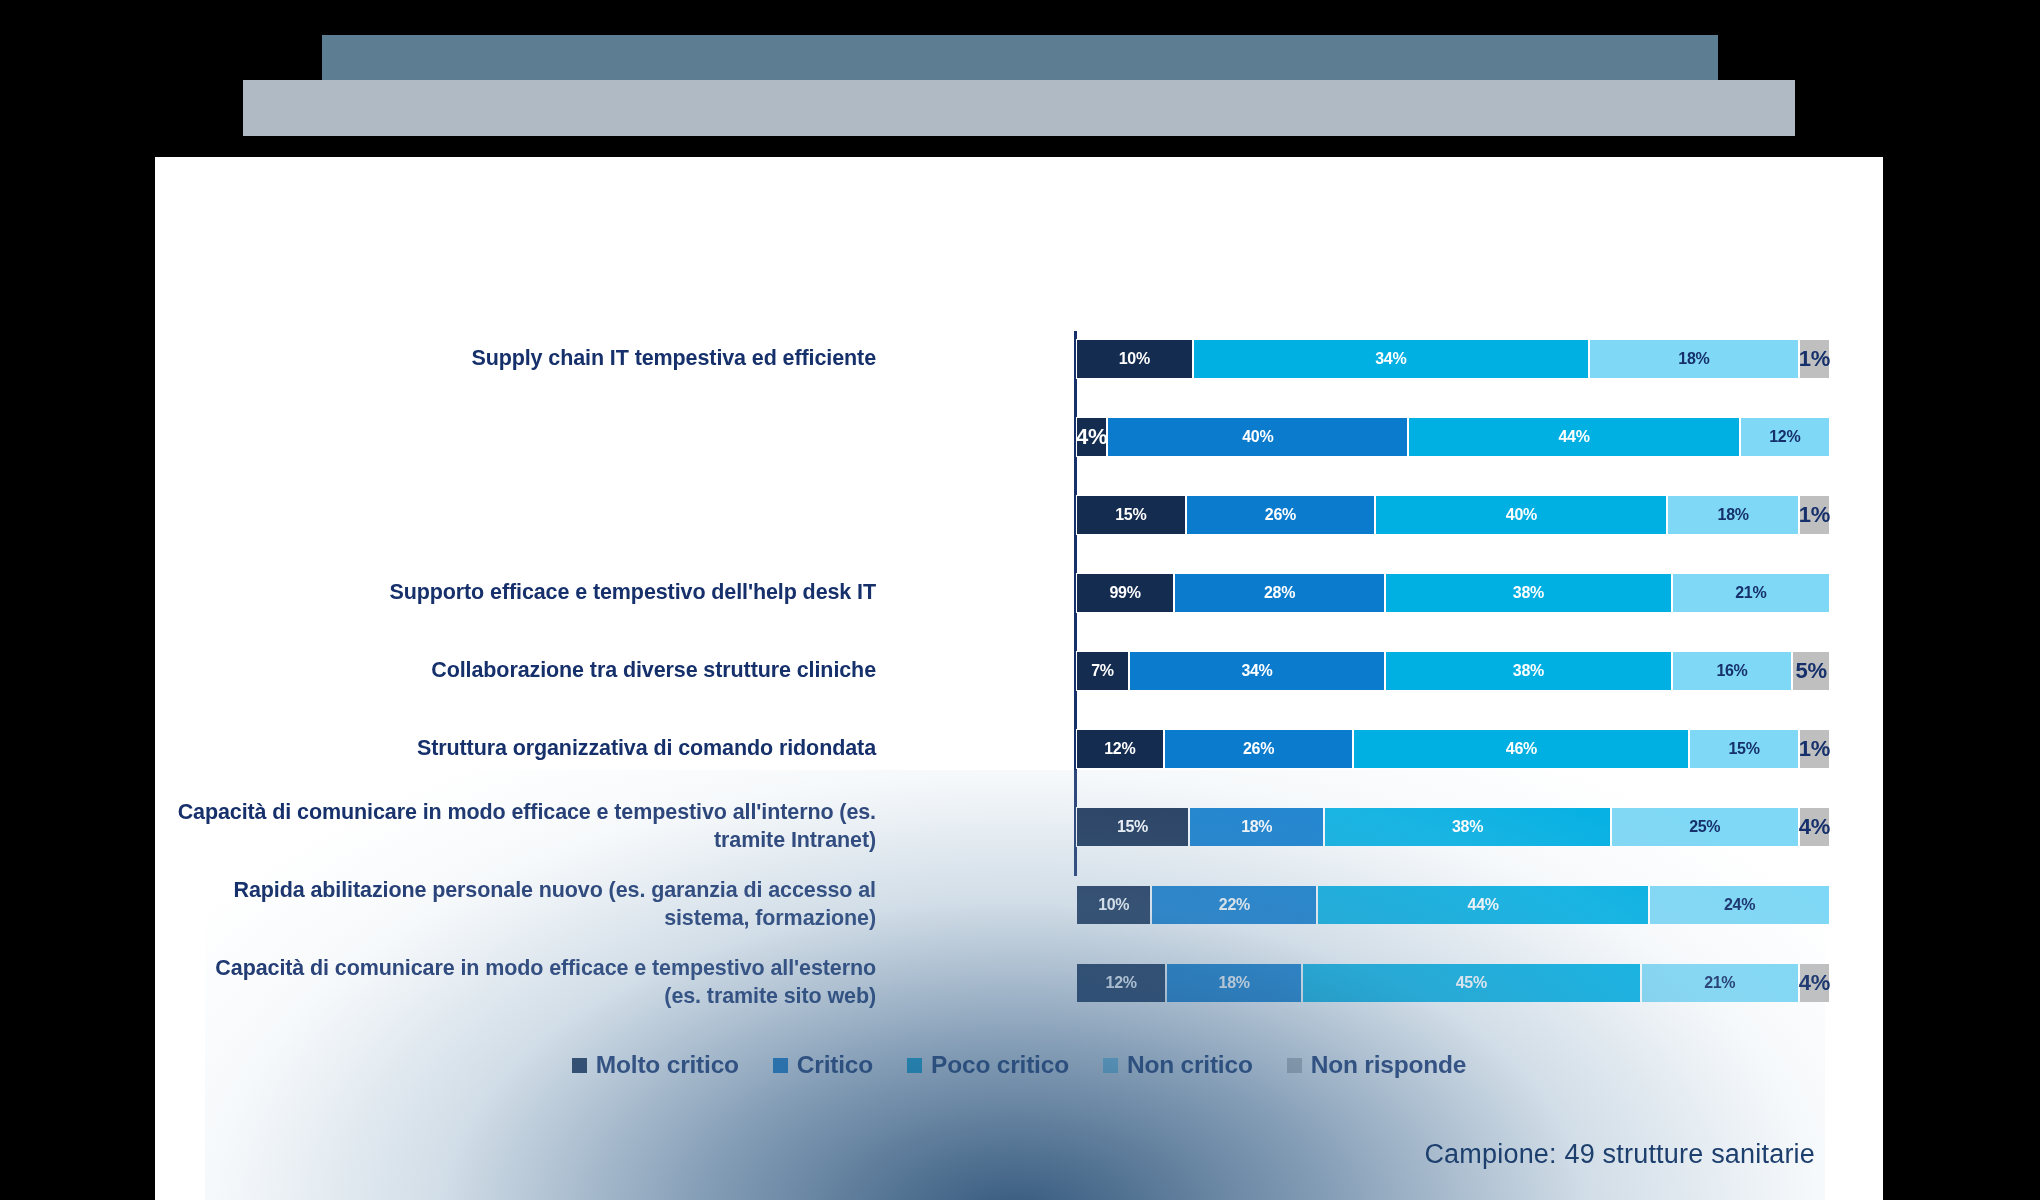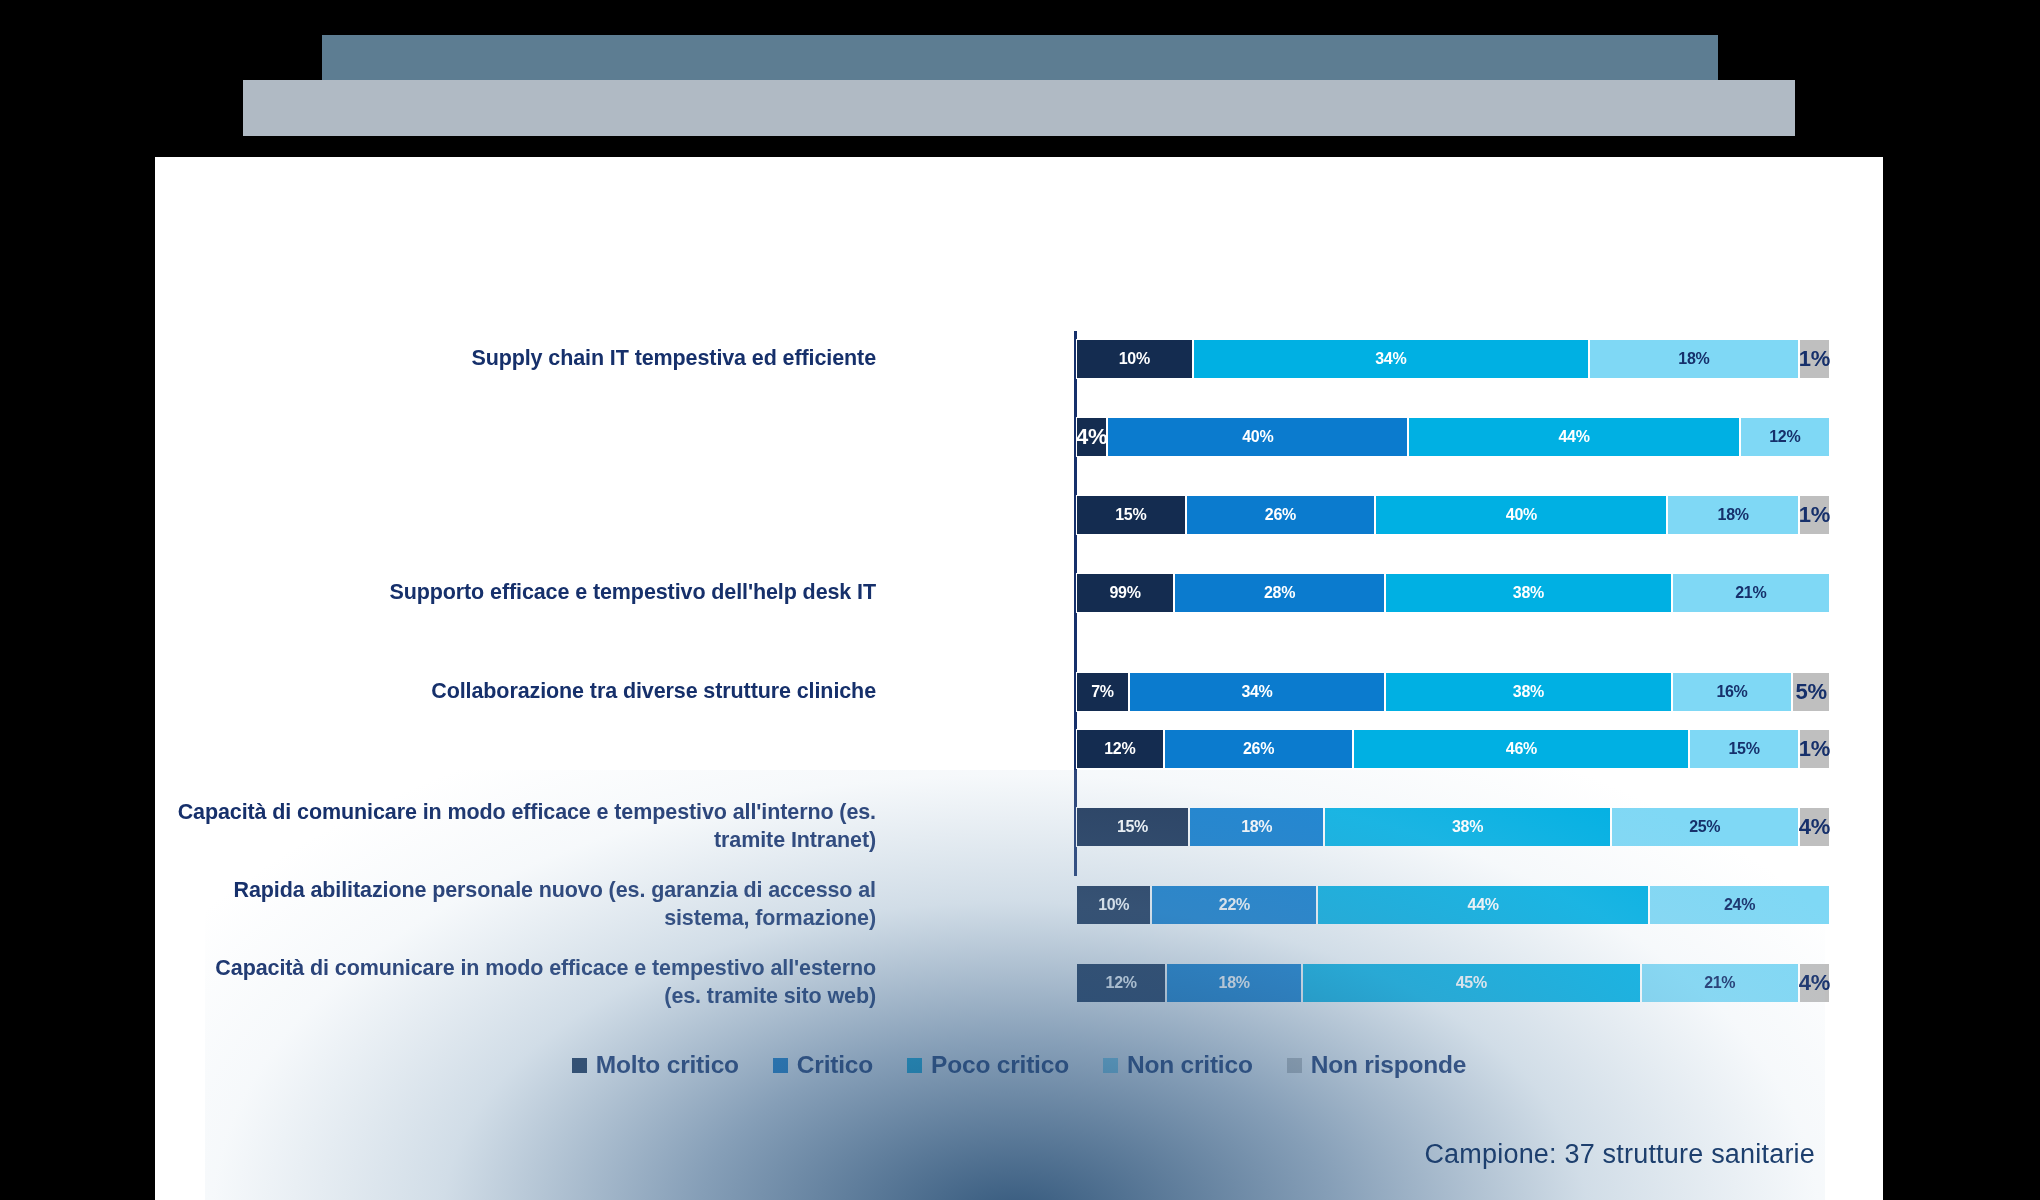--- a/index.html
+++ b/index.html
@@ -160,41 +160,42 @@
                 <span class="v">28%</span>
               </div>
               <div class="seg s2" style="flex: 38 0 0px;">
                 <span class="v">38%</span>
               </div>
               <div class="seg s3" style="flex: 21 0 0px;">
                 <span class="v">21%</span>
               </div>
             </div>
           </div>
-          <div class="row" style="top: 494px; margin-top: 21px;">
+          <div class="row" style="top: 494px;">
             <div class="cat-label" style="top: 50%; transform: translateY(-50%);">Collaborazione tra diverse strutture cliniche</div>
             <div class="bar-track">
               <div class="seg s0" style="flex: 7 0 0px;">
                 <span class="v">7%</span>
               </div>
               <div class="seg s1" style="flex: 34 0 0px;">
                 <span class="v">34%</span>
               </div>
               <div class="seg s2" style="flex: 38 0 0px;">
                 <span class="v">38%</span>
               </div>
               <div class="seg s3" style="flex: 16 0 0px;">
                 <span class="v">16%</span>
               </div>
               <div class="seg s4 tiny" style="flex: 5 0 0px;">
                 <span class="v">5%</span>
               </div>
             </div>
           </div>
           <div class="row" style="top: 572px;">
+            <div class="cat-label" style="top: 50%; transform: translateY(-50%);">Struttura organizzativa di comando ridondata</div>
             <div class="bar-track">
               <div class="seg s0" style="flex: 12 0 0px;">
                 <span class="v">12%</span>
               </div>
               <div class="seg s1" style="flex: 26 0 0px;">
                 <span class="v">26%</span>
               </div>
               <div class="seg s2" style="flex: 46 0 0px;">
                 <span class="v">46%</span>
               </div>
@@ -284,15 +285,15 @@
           <span class="leg-tx">Non critico</span>
         </div>
         <div class="leg-item">
           <span class="leg-sw" style="background: rgb(191, 191, 191);"></span>
           <span class="leg-tx">Non risponde</span>
         </div>
       </div>
 
     <div id="bottom-glow"></div>
 
-    <div id="footnote">Campione: 37 strutture sanitarie</div>
+    <div id="footnote">Campione: 49 strutture sanitarie</div>
   </div>
 </div>
 
 </body></html>

